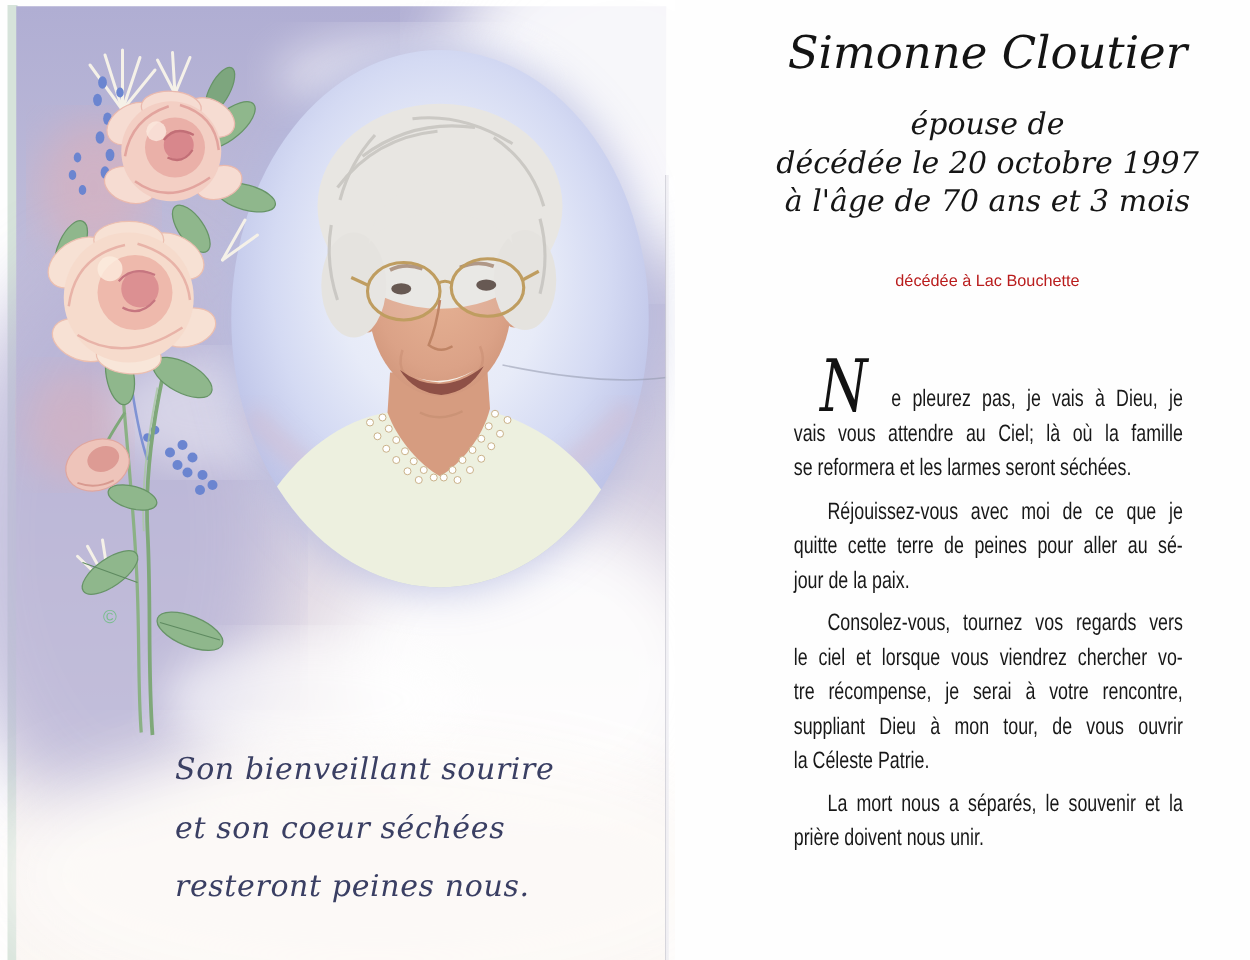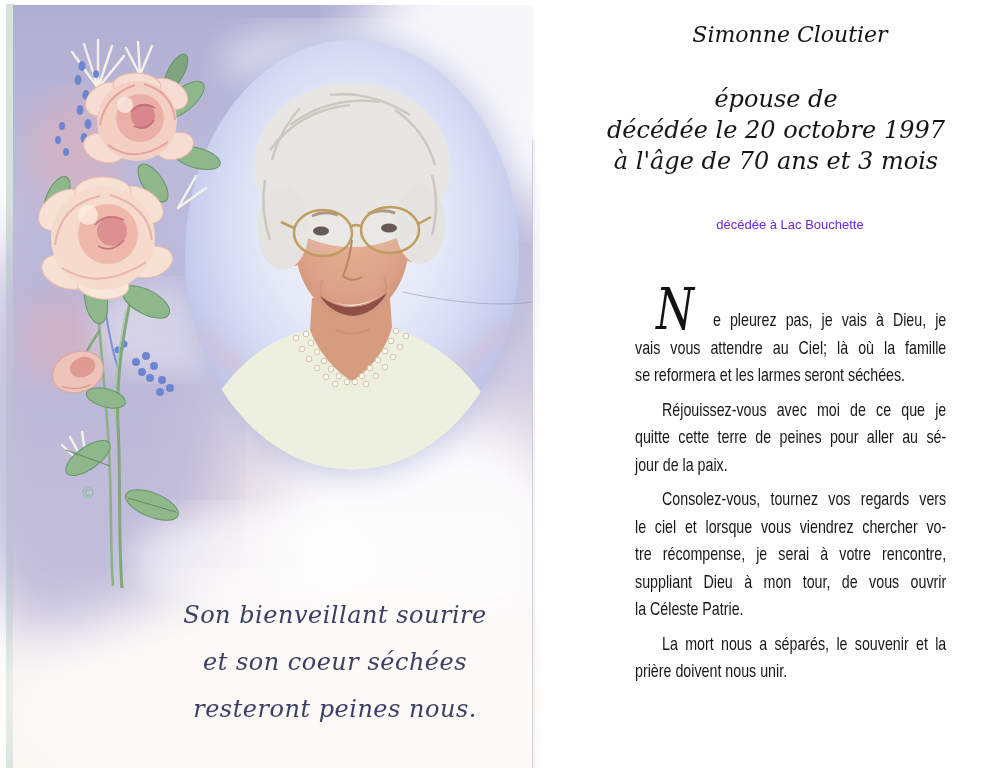--- a/index.html
+++ b/index.html
@@ -1,34 +1,34 @@
 <!DOCTYPE html>
 <html><head>
 <meta charset="utf-8">
 <style>
   html,body{margin:0;padding:0;background:#ffffff;}
   .page{position:relative;width:1000px;height:768px;background:#fefefe;overflow:hidden;
         font-family:"Liberation Sans",sans-serif;}
   
   .left-panel{position:absolute;left:0;top:0;width:540px;height:768px;}
   .left-panel svg{position:absolute;left:0;top:0;}
-  .caption{position:absolute;left:140px;top:592px;width:390px;text-align:center;
+  .caption{position:absolute;left:140px;top:592px;width:390px;text-align:left;
            font-family:"DejaVu Serif",serif;font-style:italic;font-size:24px;
            line-height:47px;color:#3a3f63;letter-spacing:.5px;}
   
   .fold{position:absolute;left:532px;top:140px;width:3px;height:628px;
         background:linear-gradient(to right,#cacad3 0 1px,#ecebf1 1px 3px);opacity:.75;}
   
   .name{position:absolute;left:590px;top:22px;width:400px;text-align:center;
-        font-family:"DejaVu Serif",serif;font-style:italic;font-size:22px;color:#141414;}
-  .subtitle{position:absolute;left:576px;top:84px;width:400px;text-align:center;
+        font-family:"DejaVu Serif",serif;font-style:italic;font-size:36px;color:#141414;}
+  .subtitle{position:absolute;left:590px;top:84px;width:400px;text-align:center;
         font-family:"DejaVu Serif",serif;font-style:italic;font-size:24px;
         line-height:31px;color:#161616;}
   .place-note{position:absolute;left:590px;top:217px;width:400px;text-align:center;
-        font-size:13px;color:#6d28d9;}
+        font-size:13px;color:#b91c1c;}
   .prayer{position:absolute;left:635px;top:306px;width:415px;
         transform:scaleX(0.75);transform-origin:left top;
         font-size:19px;line-height:27.5px;color:#181818;}
   .p-line{text-align:justify;text-align-last:justify;}
   .p-line.para-end{text-align-last:left;}
   .p-line.indent{text-indent:36px;}
   .p-line.para-start{margin-top:7px;}
   .dc-line{position:relative;padding-left:104px;}
   .dropcap{position:absolute;left:28px;top:-26px;font-family:"DejaVu Serif",serif;
         font-style:italic;font-size:58px;line-height:58px;color:#121212;}

